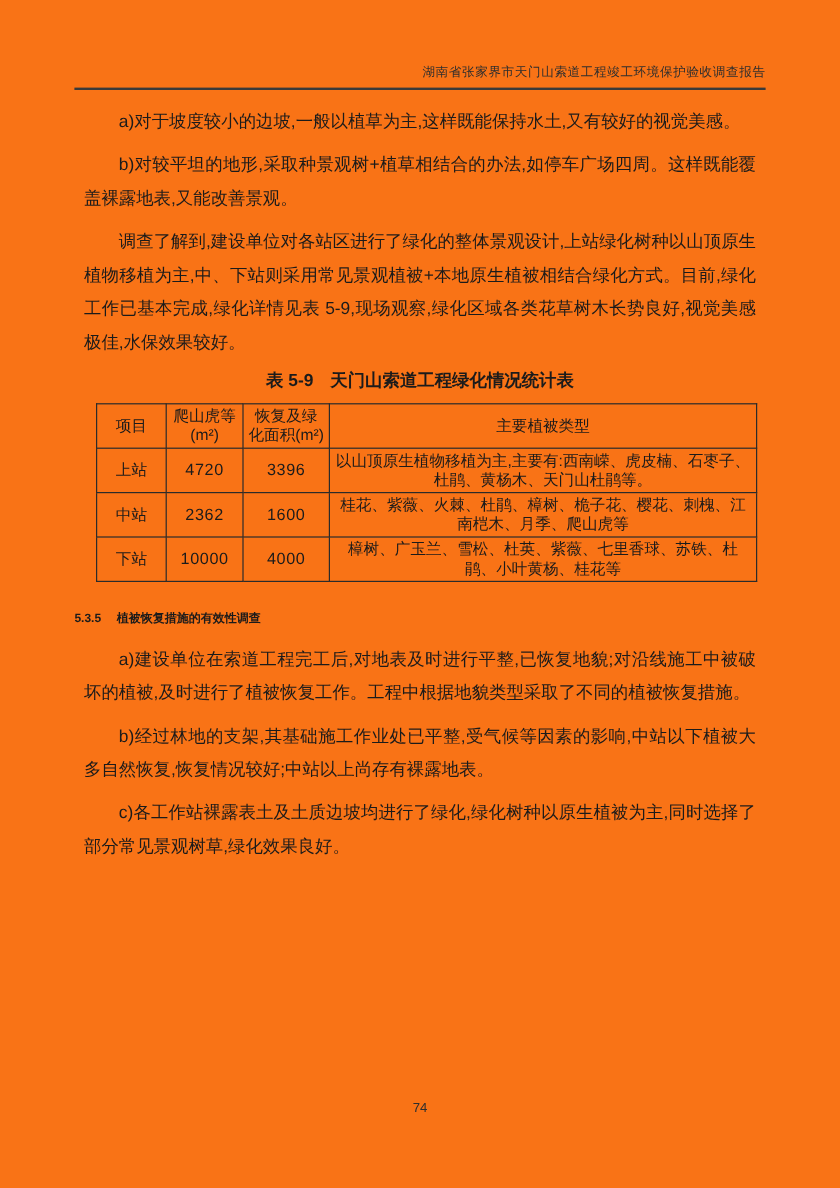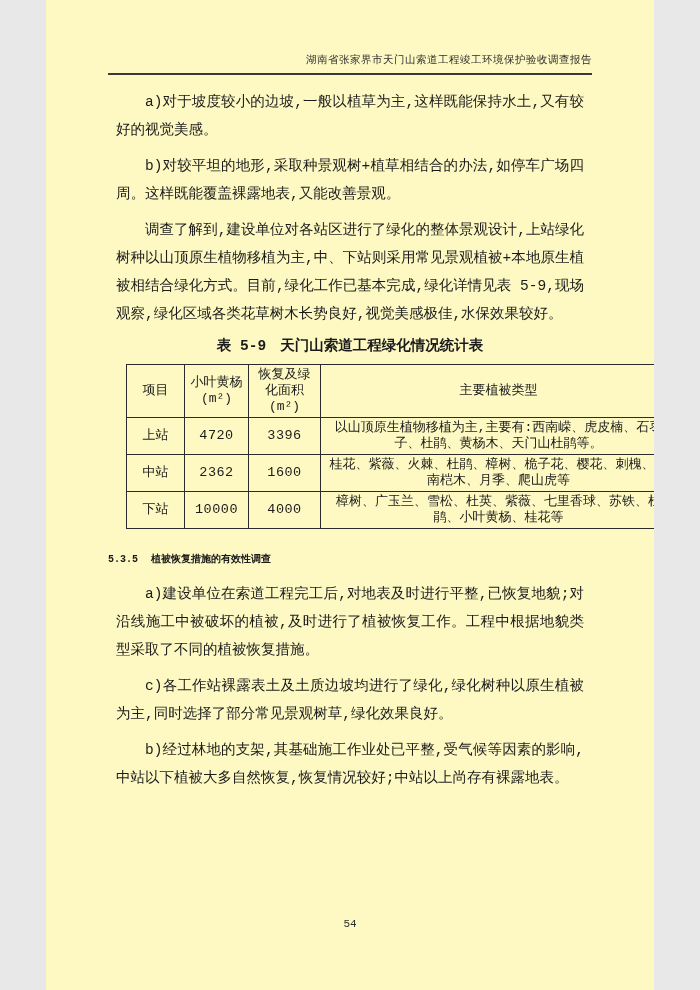--- a/index.html
+++ b/index.html
@@ -2,25 +2,25 @@
 <html><head>
 <meta charset="utf-8">
 <style>
   html, body {
     margin: 0;
     padding: 0;
     background: #e8e8e8;
   }
   .page {
     position: relative;
-    width: 608px;
+    width: 700px;
     height: 990px;
     margin: 0 auto;
-    background: #fef9c3;
-    font-family: Liberation Mono, monospace;
+    background: #f97316;
+    font-family: Liberation Sans, sans-serif;
     color: #1b1b1b;
     overflow: hidden;
     box-sizing: border-box;
   }
   .content {
     padding: 0 62px;
   }
   .doc-header {
     padding-top: 53px;
     padding-bottom: 6px;
@@ -113,21 +113,21 @@
       <table class="green-table">
         <colgroup>
           <col class="c-item">
             <col class="c-area">
             <col class="c-rest">
             <col class="c-plant">
         </colgroup>
         <thead>
           <tr>
             <th>项目</th>
-            <th>小叶黄杨(m²)</th>
+            <th>爬山虎等(m²)</th>
             <th>恢复及绿化面积(m²)</th>
             <th>主要植被类型</th>
           </tr>
         </thead>
         <tbody>
           <tr>
             <td>上站</td>
             <td class="num">4720</td>
             <td class="num">3396</td>
             <td>以山顶原生植物移植为主,主要有:西南嵘、虎皮楠、石枣子、杜鹃、黄杨木、天门山杜鹃等。</td>
@@ -145,19 +145,19 @@
             <td>樟树、广玉兰、雪松、杜英、紫薇、七里香球、苏铁、杜鹃、小叶黄杨、桂花等</td>
           </tr>
         </tbody>
       </table>
 
       <h3 class="section-heading">
         <span class="sec-no">5.3.5</span><span>植被恢复措施的有效性调查</span>
       </h3>
 
       <p class="body-para">a)建设单位在索道工程完工后,对地表及时进行平整,已恢复地貌;对沿线施工中被破坏的植被,及时进行了植被恢复工作。工程中根据地貌类型采取了不同的植被恢复措施。</p>
+      <p class="body-para">b)经过林地的支架,其基础施工作业处已平整,受气候等因素的影响,中站以下植被大多自然恢复,恢复情况较好;中站以上尚存有裸露地表。</p>
       <p class="body-para">c)各工作站裸露表土及土质边坡均进行了绿化,绿化树种以原生植被为主,同时选择了部分常见景观树草,绿化效果良好。</p>
-      <p class="body-para">b)经过林地的支架,其基础施工作业处已平整,受气候等因素的影响,中站以下植被大多自然恢复,恢复情况较好;中站以上尚存有裸露地表。</p>
     </main>
   </div>
 
-  <div class="page-number">54</div>
+  <div class="page-number">74</div>
 </div>
 
 </body></html>

